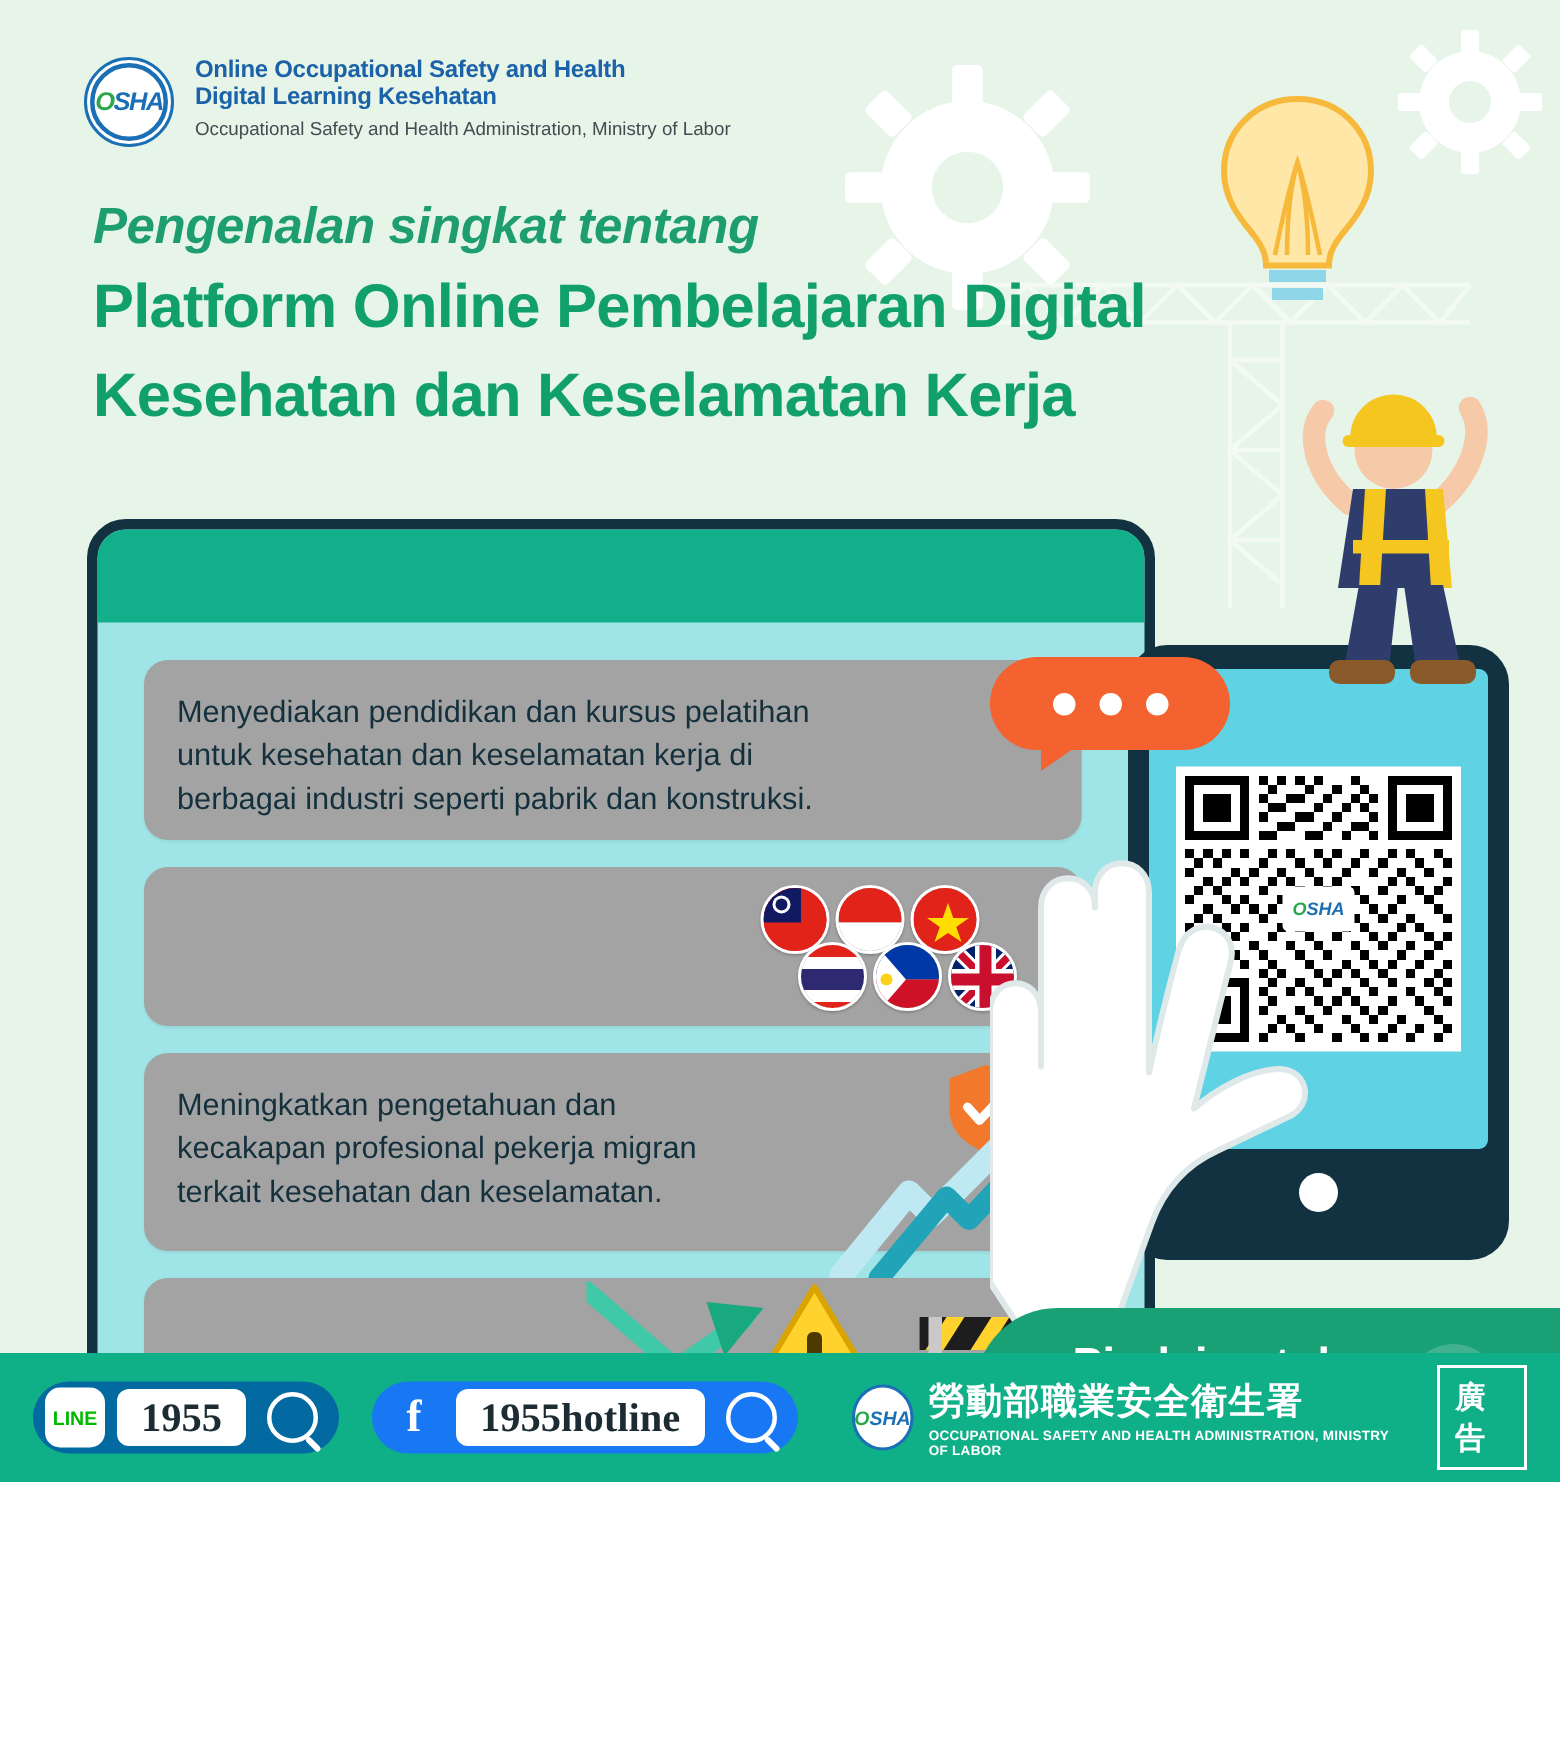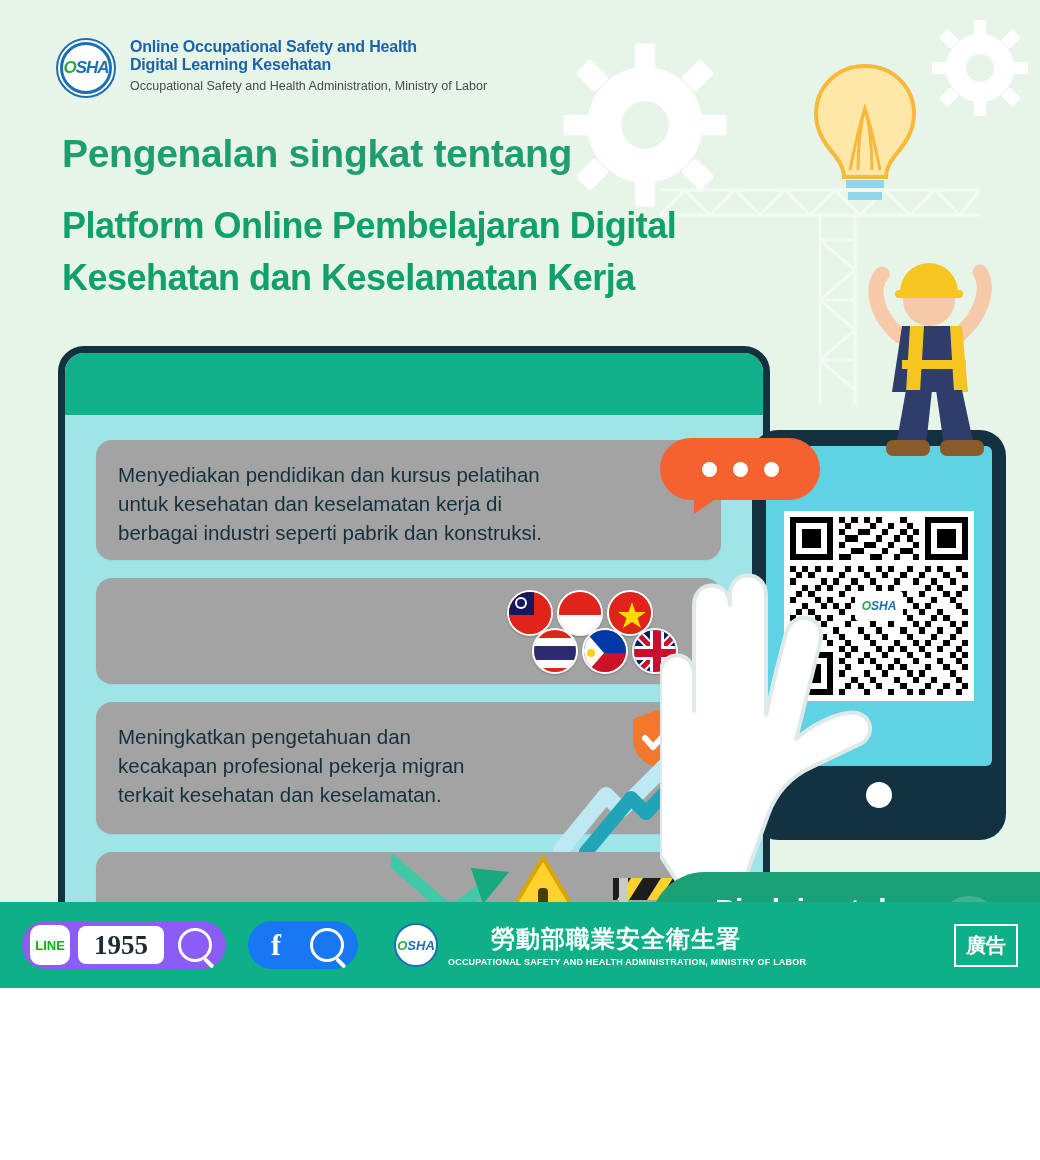--- a/index.html
+++ b/index.html
@@ -76,29 +76,30 @@
 
   
   .title {
     position: absolute;
     left: 62px; top: 132px;
     width: 900px;
   }
   .title .t1 {
     color: #1e9e70;
     font-weight: bold;
-    font-size: 39px;
+    font-size: 34px;
     letter-spacing: -.3px;
+    font-style: italic;
   }
   .title .t2 {
     color: #11a06b;
     font-weight: bold;
-    font-size: 36px;
+    font-size: 41px;
     line-height: 1.45;
-    margin-top: 24px;
+    margin-top: 4px;
     letter-spacing: -.5px;
   }
 
   
   .tablet {
     position: absolute;
     left: 58px; top: 346px;
     width: 712px; height: 698px;
     background: #9fe4e6;
     border: 7px solid #123241;
@@ -306,21 +307,21 @@
     gap: 22px;
   }
   .pill {
     display: flex;
     align-items: center;
     border-radius: 26px;
     height: 48px;
     padding: 0 8px 0 8px;
     gap: 8px;
   }
-  .pill.line { background: #8b5cf6; }
+  .pill.line { background: #0369a1; }
   .pill.fb { background: #1877f2; }
   .line-badge {
     width: 40px; height: 40px;
     border-radius: 10px;
     background: #ffffff;
     color: #00b900;
     font-weight: bold;
     font-size: 13px;
     display: flex; align-items: center; justify-content: center;
   }
@@ -372,21 +373,20 @@
     border: 2px solid #1b6fb5;
     display: flex; align-items: center; justify-content: center;
     font-size: 13px; font-weight: bold; font-style: italic; color: #1b6fb5;
   }
   .footer-osha .mini-logo .g { color: #2aa84a; }
   .footer-osha .ftxt .cn {
     color: #ffffff;
     font-weight: bold;
     font-size: 24px;
     letter-spacing: 1px;
-    margin-left: 43px;
   }
   .footer-osha .ftxt .en {
     color: #ffffff;
     font-size: 9px;
     font-weight: bold;
     letter-spacing: .2px;
     margin-top: 2px;
   }
   .ad-box {
     margin-left: auto;
@@ -911,20 +911,21 @@
   <div class="footer">
 
     <div class="pill line">
       <div class="line-badge">LINE</div>
       <div class="num">1955</div>
       <div class="mag"></div>
     </div>
 
     <div class="pill fb">
       <div class="fb-badge">f</div>
+      <div class="num">1955hotline</div>
       <div class="mag"></div>
     </div>
 
     <div class="footer-osha">
       <div class="mini-logo">
         <span><span class="g">O</span>SHA</span>
       </div>
       <div class="ftxt">
         <div class="cn">勞動部職業安全衛生署</div>
         <div class="en">OCCUPATIONAL SAFETY AND HEALTH ADMINISTRATION, MINISTRY OF LABOR</div>

